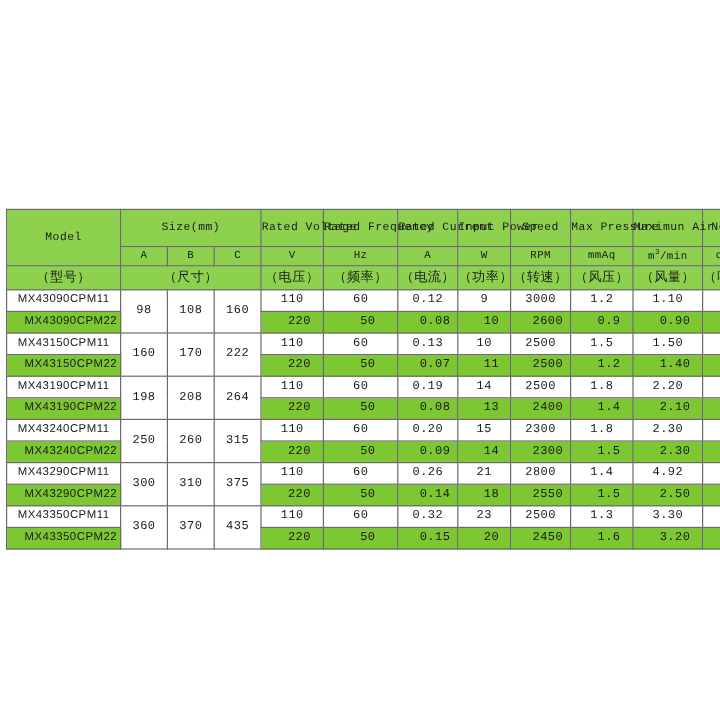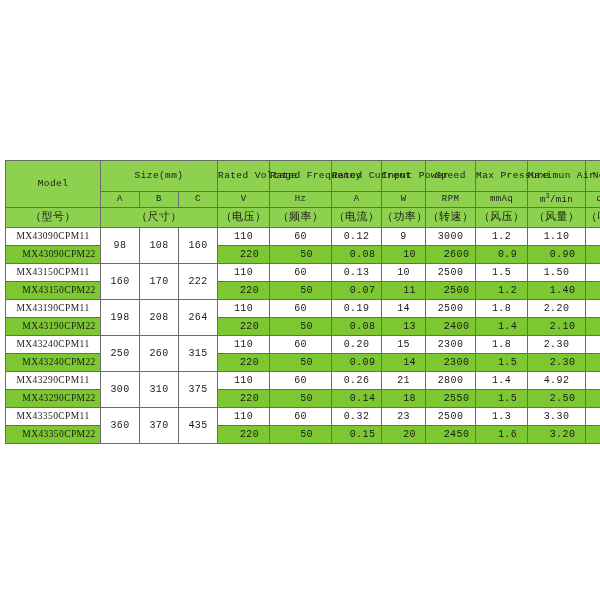--- a/index.html
+++ b/index.html
@@ -15,21 +15,21 @@
   }
   #page {
     position: relative;
     width: 600px;
     height: 600px;
     background: #ffffff;
   }
   #spec-table-wrap {
     position: absolute;
     left: 5px;
-    top: 160px;
+    top: 174px;
     width: 590px;
   }
   table.spec {
     border-collapse: collapse;
     table-layout: fixed;
     width: 590px;
     background: #ffffff;
   }
   table.spec td, table.spec th {
     border: 1px solid #6a6a6a;
@@ -48,21 +48,21 @@
     font-family: "Liberation Mono", "DejaVu Sans Mono", monospace;
     letter-spacing: 0.2px;
   }
   .hdr-main { height: 30px; }
   .hdr-unit { height: 15px; font-size: 9px; }
   .hdr-cn   { height: 19px; font-size: 11px; font-family: "DejaVu Sans", sans-serif; }
   tr.r-white td { background: #ffffff; }
   tr.r-green td { background: #7DC832; padding-left: 12px; }
   td.model {
     font-size: 9.5px;
-    font-family: Liberation Serif, serif;
+    font-family: Liberation Sans, sans-serif;
     letter-spacing: 0px;
     margin-top: 12px;
   }
   td.num {
     font-size: 10px;
     font-family: "Liberation Mono", "DejaVu Sans Mono", monospace;
   }
   td.span-cell {
     background: #ffffff !important;
     font-size: 10px;

